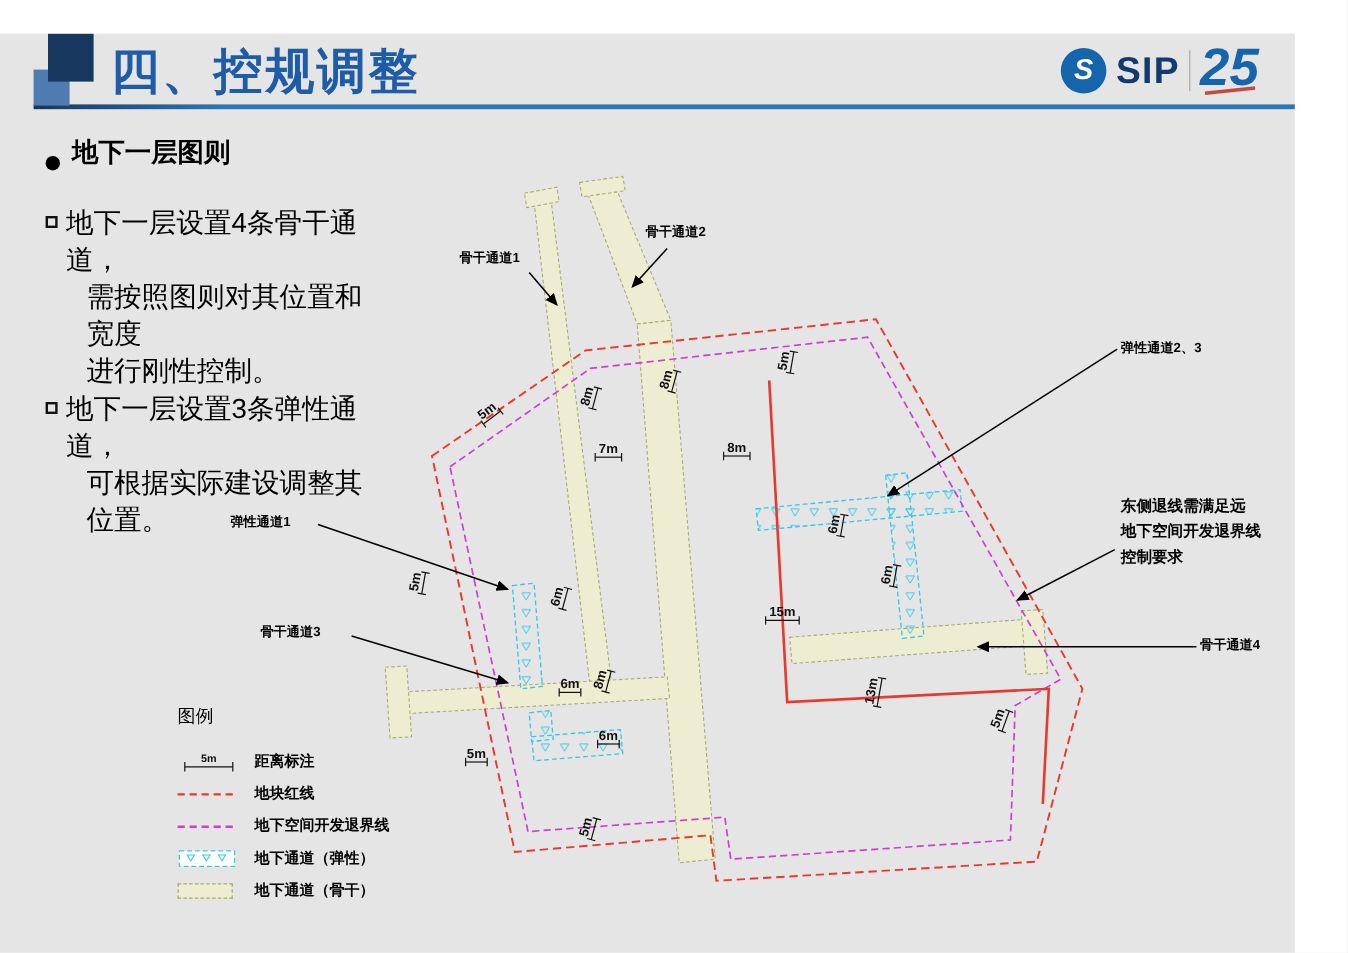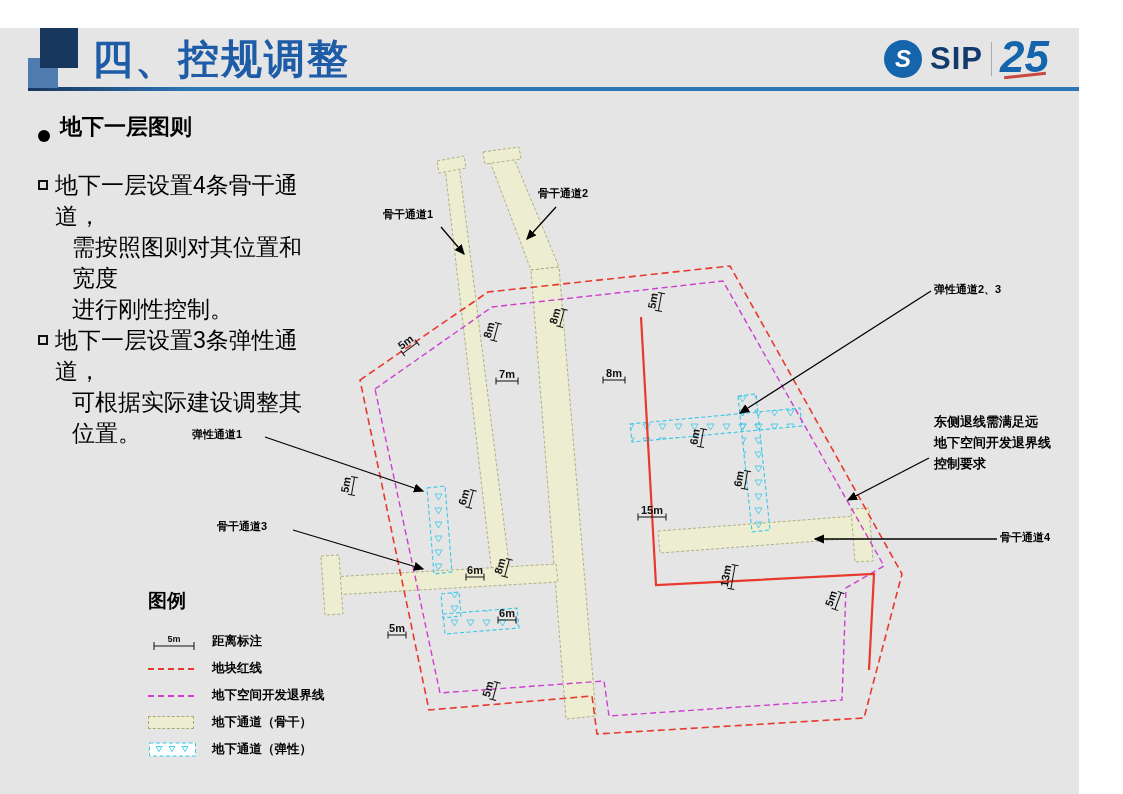--- a/index.html
+++ b/index.html
@@ -34,21 +34,21 @@
   .note-bullet { flex:0 0 auto; width:10px; height:10px; border:2px solid #111; margin-top:10px; }
   .note-lines .cont { padding-left:17px; }
 
   
   .diagram { position:absolute; left:0; top:0; z-index:1; }
   .callout { position:absolute; font-size:11px; font-weight:800; white-space:nowrap; z-index:2; }
   .east-note { position:absolute; font-size:13px; font-weight:800; line-height:21px; z-index:2; }
 
   
   .legend { position:absolute; left:148px; top:560px; z-index:2; }
-  .legend-title { font-weight:700; font-size:19px; margin-bottom:14px; }
+  .legend-title { font-weight:400; font-size:15px; margin-bottom:14px; }
   .legend-row { display:flex; align-items:center; gap:12px; height:27px; }
   .legend-sample { width:52px; display:flex; align-items:center; }
   .legend-label { font-size:12.5px; font-weight:600; }
   .sw-red     { width:46px; border-top:2px dashed #e8392e; }
   .sw-magenta { width:46px; border-top:2px dashed #cf3ecf; }
   .sw-backbone{ width:46px; height:13px; background:#ededd2; border:1px dashed #a9a977; }
 
   
   .page-number { position:absolute; right:20px; bottom:14px; font-size:14px; color:#222; }
   .bottom-bar { position:absolute; left:0; bottom:0; width:1123px; height:8px;
@@ -289,31 +289,31 @@
       <span class="legend-label">地块红线</span>
     </div>
     <div class="legend-row">
       <span class="legend-sample">
           <span class="sw-magenta"></span>
         </span>
       <span class="legend-label">地下空间开发退界线</span>
     </div>
     <div class="legend-row">
       <span class="legend-sample">
-          <span class="sw-backbone"></span>
-        </span>
-      <span class="legend-label">地下通道（骨干）</span>
-    </div>
-    <div class="legend-row">
-      <span class="legend-sample">
         <svg width="52" height="18">
           <rect x="1.5" y="2" width="46" height="13" fill="#ffffff" stroke="#35c8e8" stroke-width="1" stroke-dasharray="4,2.5"></rect>
           <path d="M8,5.5 L14,5.5 L11,10.5 Z M21,5.5 L27,5.5 L24,10.5 Z M34,5.5 L40,5.5 L37,10.5 Z" fill="none" stroke="#35c8e8" stroke-width="0.9"></path>
         </svg>
       </span>
       <span class="legend-label">地下通道（弹性）</span>
     </div>
+    <div class="legend-row">
+      <span class="legend-sample">
+          <span class="sw-backbone"></span>
+        </span>
+      <span class="legend-label">地下通道（骨干）</span>
+    </div>
   </div>
 
   <div class="page-number">12</div>
   <div class="bottom-bar"></div>
 
 </div>
 
 </body></html>

